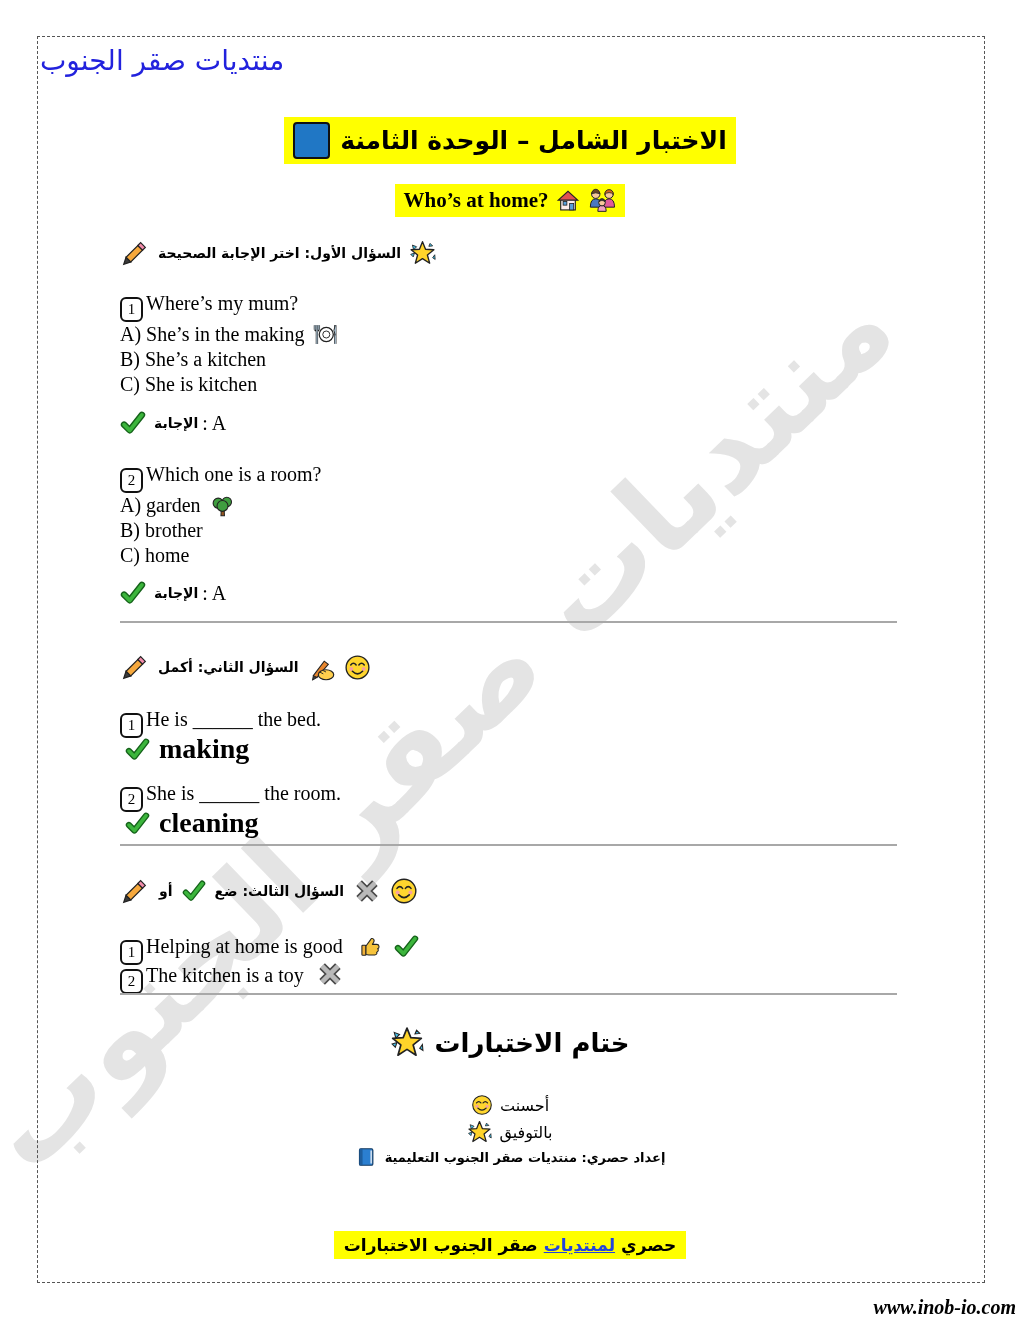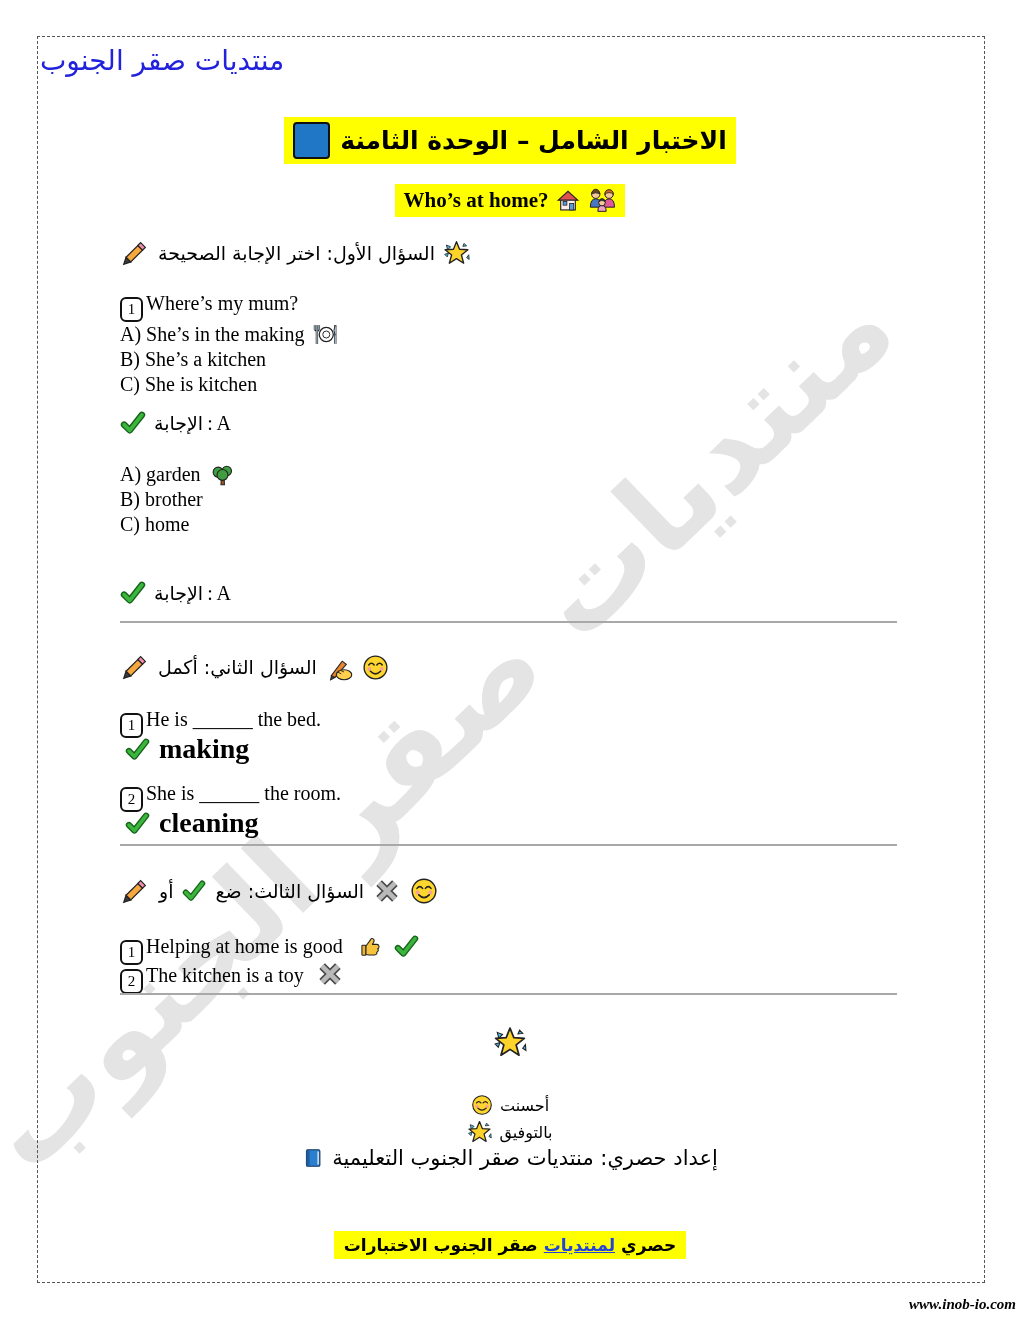--- a/index.html
+++ b/index.html
@@ -14,36 +14,36 @@
   .site{position:absolute;left:40px;top:44px;font-size:28px;color:#2222dd;}
   .crow{position:absolute;left:0;right:0;text-align:center;}
   .bar{display:inline-flex;align-items:center;background:#ffff00;}
   .title-bar{gap:10px;padding:5px 9px;}
   .title-txt{font-size:25px;font-weight:bold;color:#000;}
   .bluesq{display:inline-block;width:33px;height:33px;background:#2077c5;
           border:2.5px solid #111;border-radius:4px;}
   .sub-bar{gap:6px;padding:3px 8px;}
   .sub-txt{font-size:21px;font-weight:bold;}
   .hrow{position:absolute;display:flex;align-items:center;gap:8px;}
-  .hb{font-size:19px;font-weight:normal;font-family:"DejaVu Sans",sans-serif;}
+  .hb{font-size:14px;font-weight:bold;font-family:"DejaVu Sans",sans-serif;}
   .q{position:absolute;left:120px;font-size:20px;line-height:24.8px;}
   .keycap{display:inline-block;width:19px;height:21px;border:2px solid #111;
           border-radius:6px;text-align:center;font-size:15px;line-height:20px;
           vertical-align:-4px;margin-right:3px;font-family:"Liberation Serif",serif;}
   .ic{vertical-align:-6px;}
   .ansrow{position:absolute;left:120px;display:flex;align-items:center;gap:8px;}
   .ans-en{font-size:20px;}
   .fillans{font-size:28px;font-weight:bold;}
   .divider{position:absolute;left:120px;width:777px;height:2px;background:#a8a8a8;}
   .close-h{font-size:26px;font-weight:bold;}
   .small-line{font-size:16px;}
-  .prep-line{font-size:21px;font-weight:normal;}
+  .prep-line{font-size:13px;font-weight:bold;}
   .foot-bar{gap:6px;padding:4px 10px;font-size:17px;font-weight:bold;}
   .link{color:#2244dd;text-decoration:underline;cursor:pointer;}
-  .url{position:absolute;right:4px;top:1296px;font-size:15px;font-weight:bold;
+  .url{position:absolute;right:4px;top:1296px;font-size:20px;font-weight:bold;
        font-style:italic;font-family:"Liberation Serif",serif;}
   .iflex{display:inline-flex;align-items:center;}
 </style>
 </head>
 <body>
 
 <svg width="0" height="0" style="position:absolute" aria-hidden="true">
   <defs>
     <symbol id="i-pencil" viewBox="0 0 32 32">
       <polygon points="4,28 6.5,20.5 11.5,25.5" fill="#3b3b3b" stroke="#222" stroke-width="1.3"></polygon>
@@ -172,20 +172,21 @@
 
   <div class="ansrow" style="top:410px">
     <svg width="26" height="26">
         <use href="#i-check"></use>
       </svg>
     <span class="hb">الإجابة</span>
       <span class="ans-en" style="margin-left:-4px">: A</span>
   </div>
 
   <div class="q" style="top:462px">
+    <div><span class="keycap">2</span><span>Which one is a room?</span></div>
     <div><span>A) garden</span>
       <svg class="ic" width="25" height="25" style="margin-left:4px">
           <use href="#i-tree"></use>
         </svg></div>
     <div>B) brother</div>
     <div>C) home</div>
   </div>
 
   <div class="ansrow" style="top:580px">
     <svg width="26" height="26">
@@ -262,20 +263,21 @@
     <span class="keycap">2</span><span>The kitchen is a toy</span>
     <svg class="ic" width="28" height="28" style="margin-left:7px">
         <use href="#i-x"></use>
       </svg>
   </div>
 
   <div class="divider" style="top:993px"></div>
 
   <div class="crow" style="top:1026px">
     <span class="iflex" dir="rtl" style="gap:10px">
+      <span class="close-h ar">ختام الاختبارات</span>
       <svg width="34" height="34">
           <use href="#i-star"></use>
         </svg>
     </span>
   </div>
 
   <div class="crow" style="top:1094px">
     <span class="iflex" dir="rtl" style="gap:7px">
       <span class="small-line ar">أحسنت</span>
       <svg width="22" height="22">

